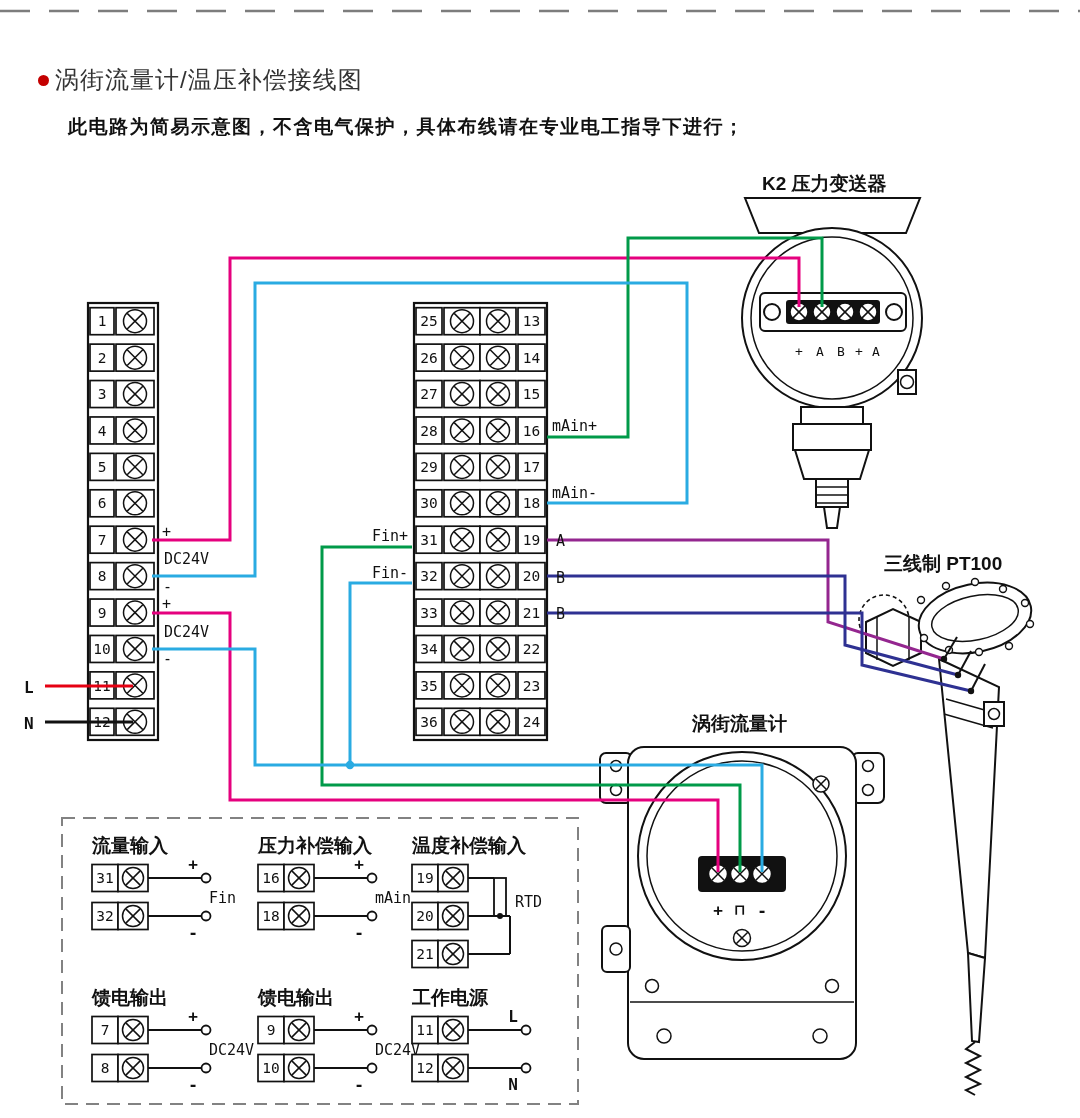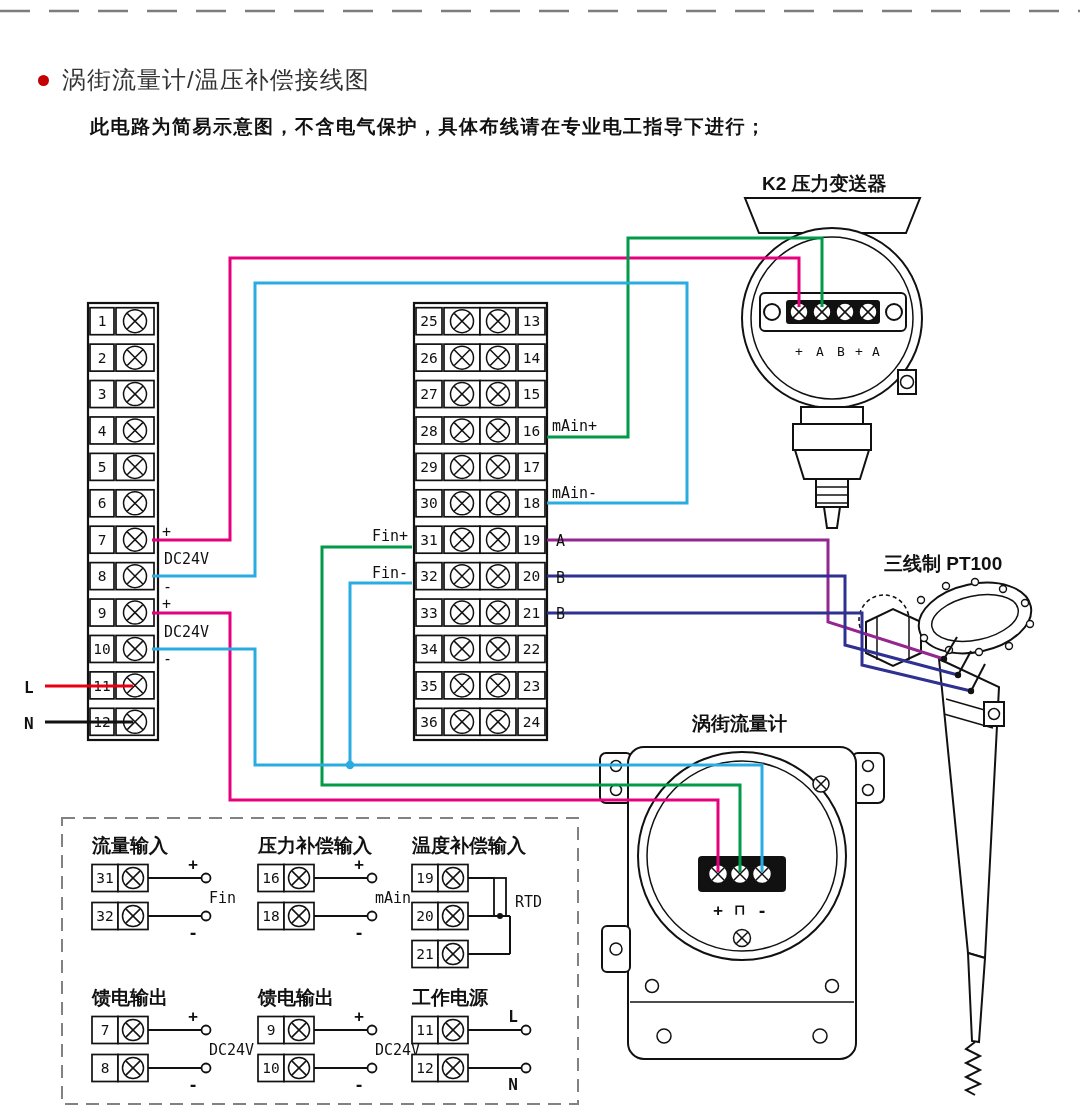--- a/index.html
+++ b/index.html
@@ -1,21 +1,21 @@
 <!DOCTYPE html>
 <html><head>
 <meta charset="utf-8">
 <style>
   html,body{margin:0;padding:0;background:#fff;}
   #stage{position:relative;width:1080px;height:1118px;background:#fff;font-family:"Liberation Sans",sans-serif;overflow:hidden;}
   #diagram{position:absolute;left:0;top:0;}
-  .title-row{position:absolute;left:38px;top:64px;display:flex;align-items:center;gap:13px;}
+  .title-row{position:absolute;left:38px;top:64px;display:flex;align-items:center;gap:6px;}
   .bullet{width:11px;height:11px;border-radius:50%;background:#c40000;flex:0 0 auto;}
   .title{font-size:24px;color:#333;letter-spacing:1px;}
-  .subtitle{position:absolute;left:90px;top:114px;font-size:19px;font-weight:bold;color:#111;letter-spacing:1.5px;}
+  .subtitle{position:absolute;left:68px;top:114px;font-size:19px;font-weight:bold;color:#111;letter-spacing:1.5px;}
   text{fill:#111;}
   .cjk{font-family:"Liberation Sans",sans-serif;font-size:19px;font-weight:bold;}
   .sig{font-family:"DejaVu Sans Mono",monospace;font-size:15px;}
   .sigb{font-family:"DejaVu Sans Mono",monospace;font-size:16px;font-weight:bold;}
   .sigsm{font-family:"DejaVu Sans Mono",monospace;font-size:13px;}
   .num{font-family:"DejaVu Sans Mono",monospace;font-size:14.5px;text-anchor:middle;}
   .cap{font-family:"DejaVu Sans",sans-serif;font-size:15px;font-weight:bold;}
   .art{fill:#fff;stroke:#111;stroke-width:2;}
   .artthin{fill:none;stroke:#111;stroke-width:1.5;}
   .bolt{fill:#fff;stroke:#111;stroke-width:1.4;}

